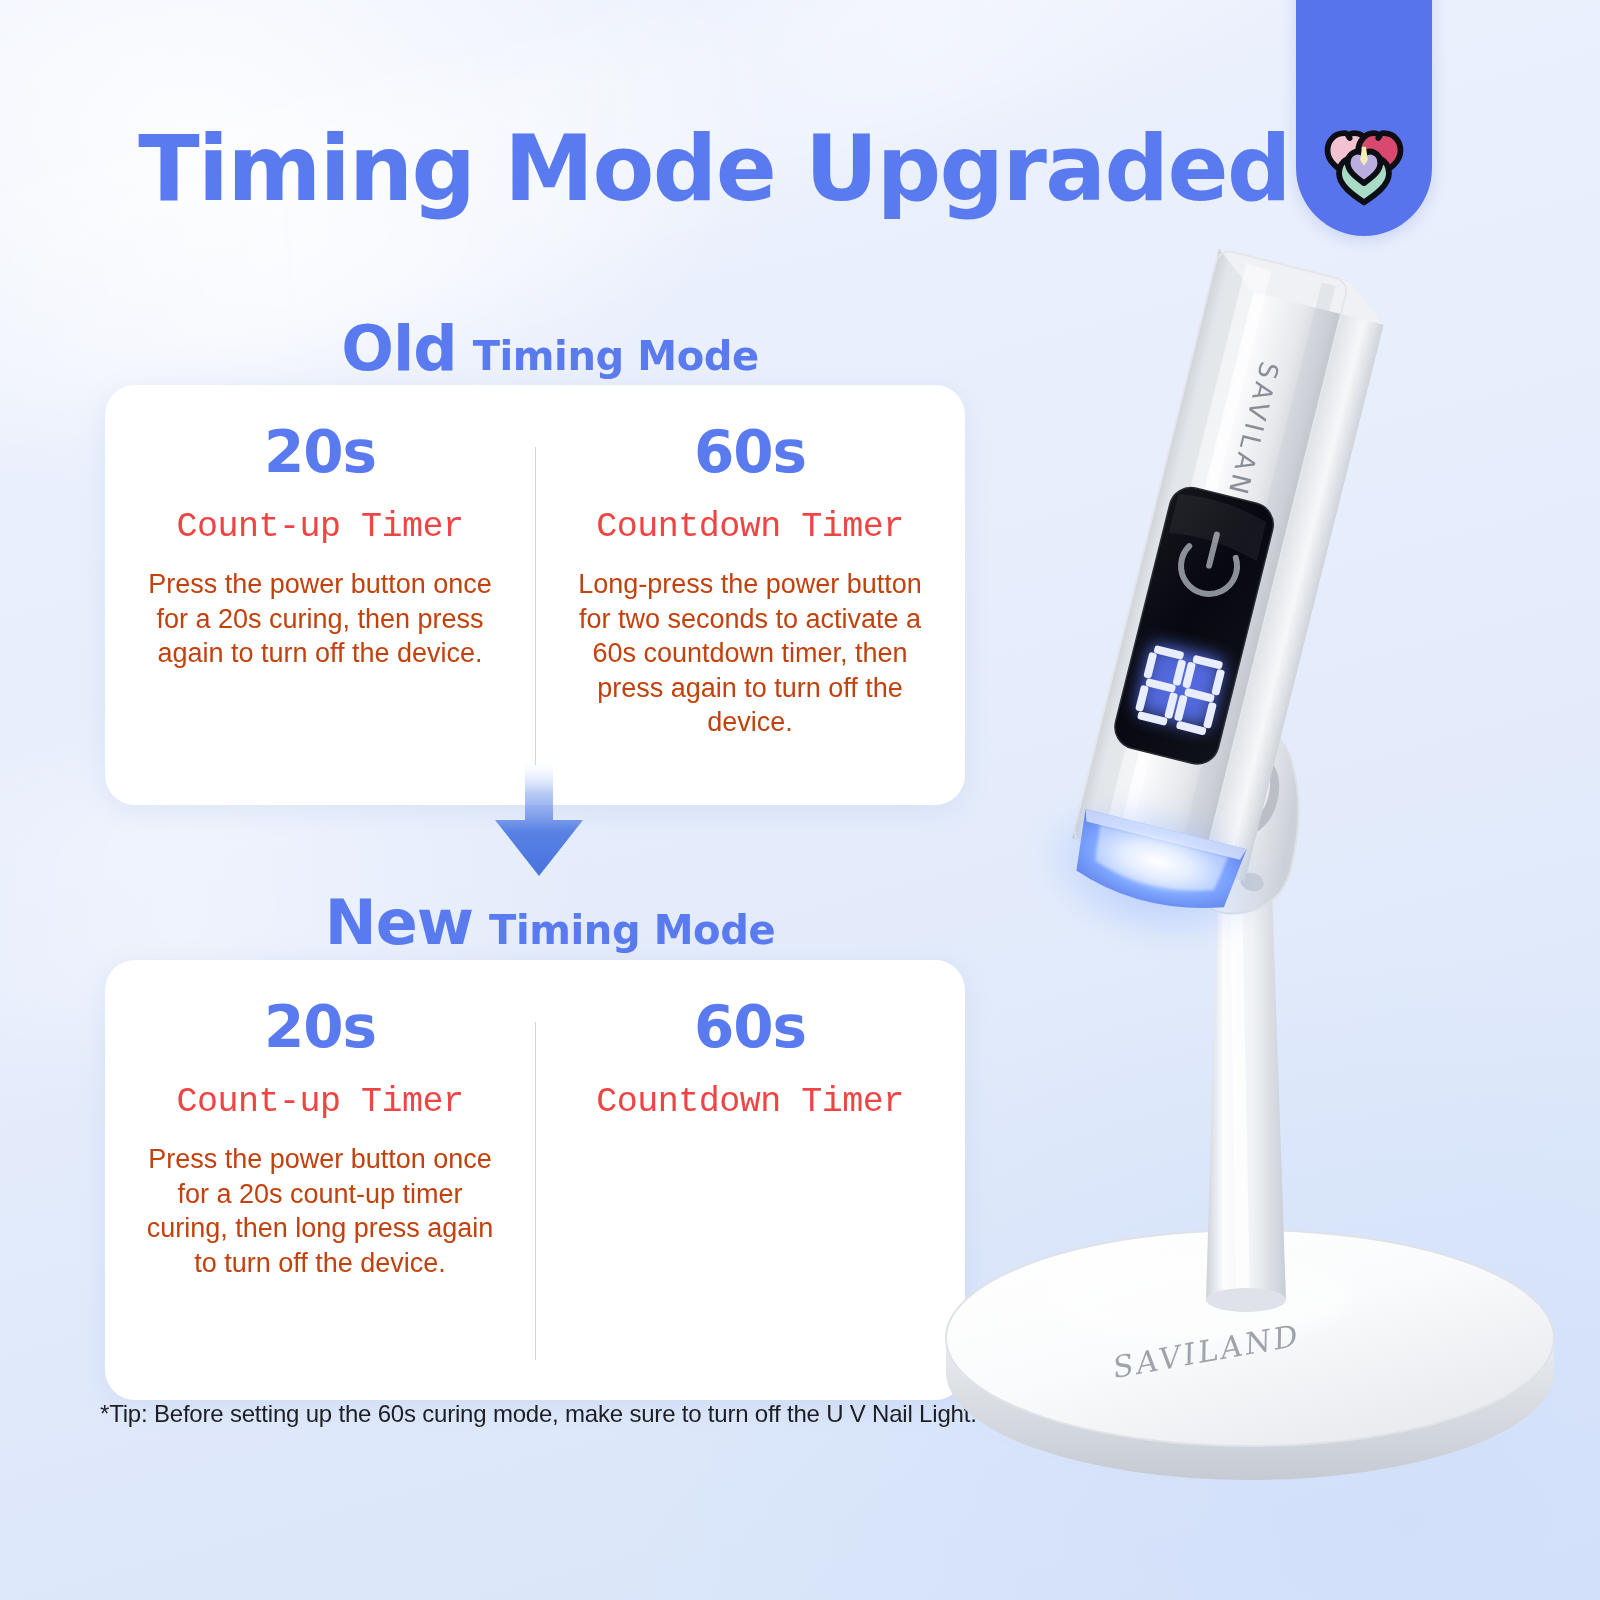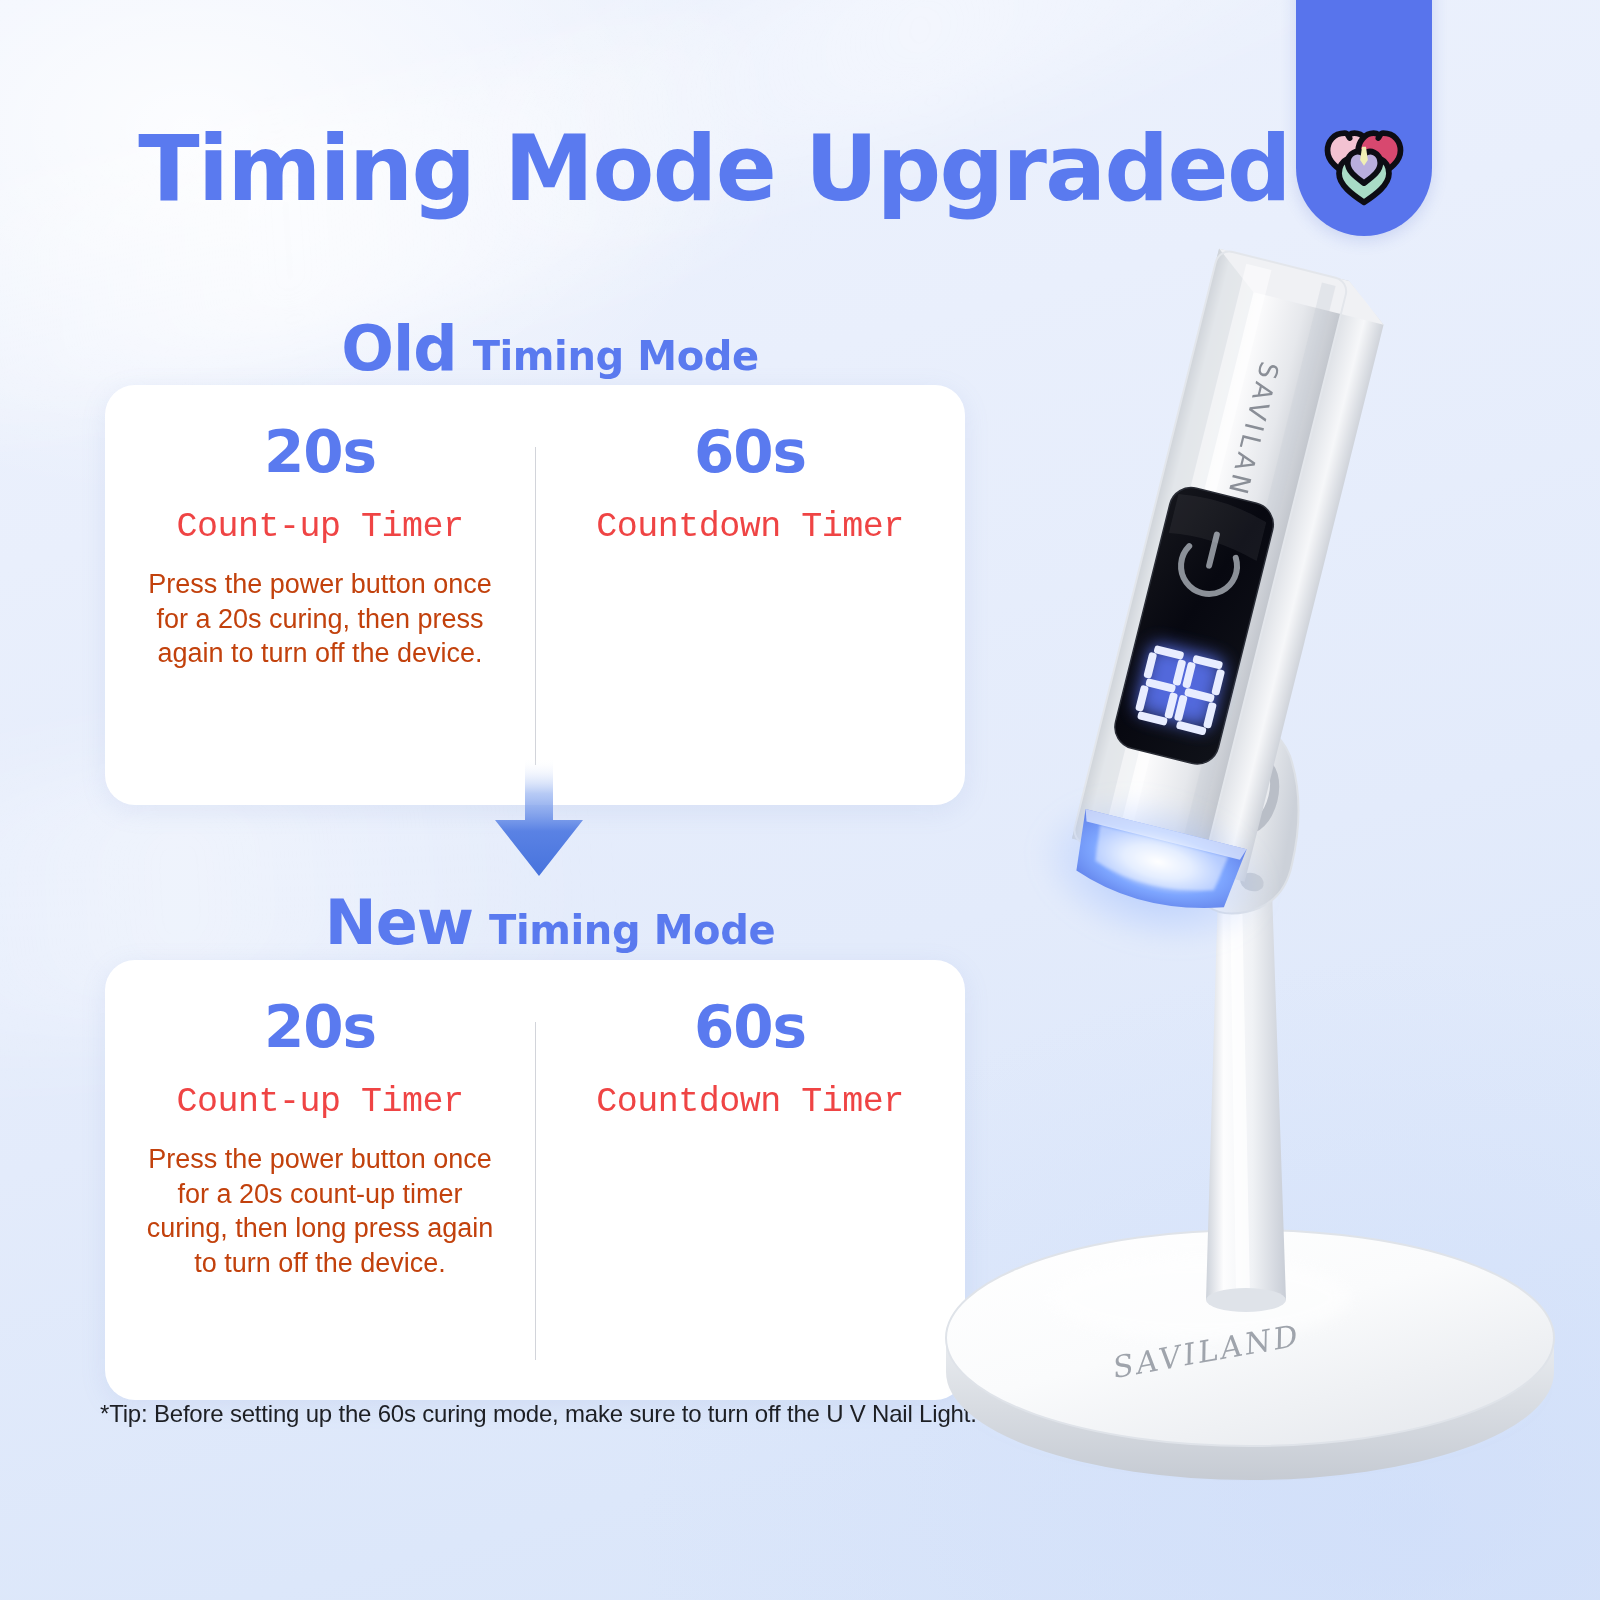--- a/index.html
+++ b/index.html
@@ -141,20 +141,21 @@
 <div class="info-card" id="card-old">
   <div class="card-col">
     <div class="col-duration">20s</div>
     <div class="col-title">Count-up Timer</div>
     <div class="col-desc">Press the power button once for a 20s curing, then press again to turn off the device.</div>
   </div>
   <div class="card-divider"></div>
   <div class="card-col">
     <div class="col-duration">60s</div>
     <div class="col-title">Countdown Timer</div>
+    <div class="col-desc">Long-press the power button for two seconds to activate a 60s countdown timer, then press again to turn off the device.</div>
   </div>
 </div>
 
 <svg class="flow-arrow" viewBox="0 0 104 120">
   <defs>
     <linearGradient id="arrowGrad" x1="0" y1="0" x2="0" y2="1">
       <stop offset="0%" stop-color="#ffffff" stop-opacity="0"></stop>
       <stop offset="30%" stop-color="#9fb9f2" stop-opacity="0.75"></stop>
       <stop offset="62%" stop-color="#5a82e4"></stop>
       <stop offset="100%" stop-color="#4773dd"></stop>

